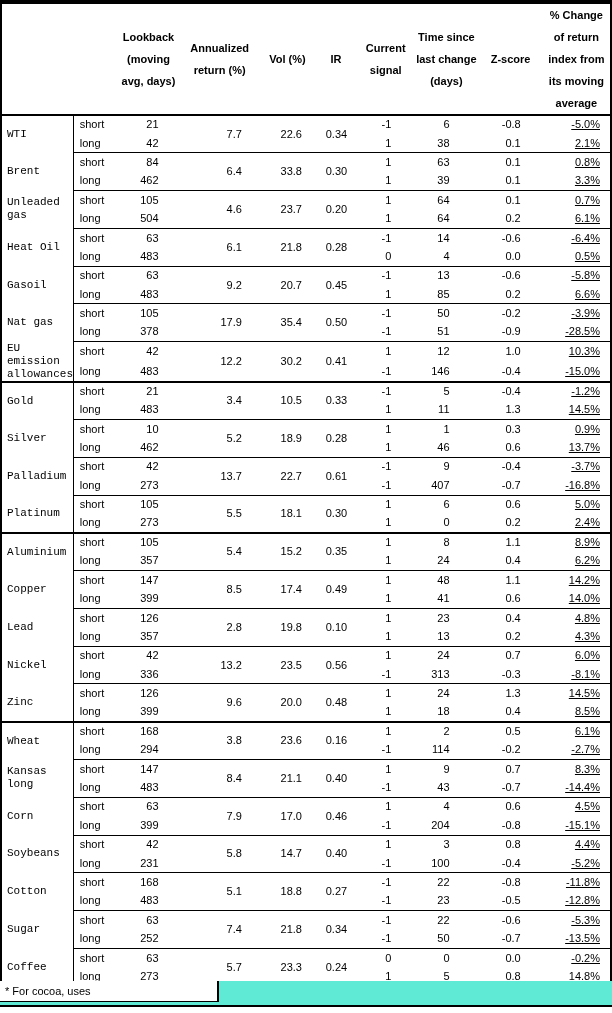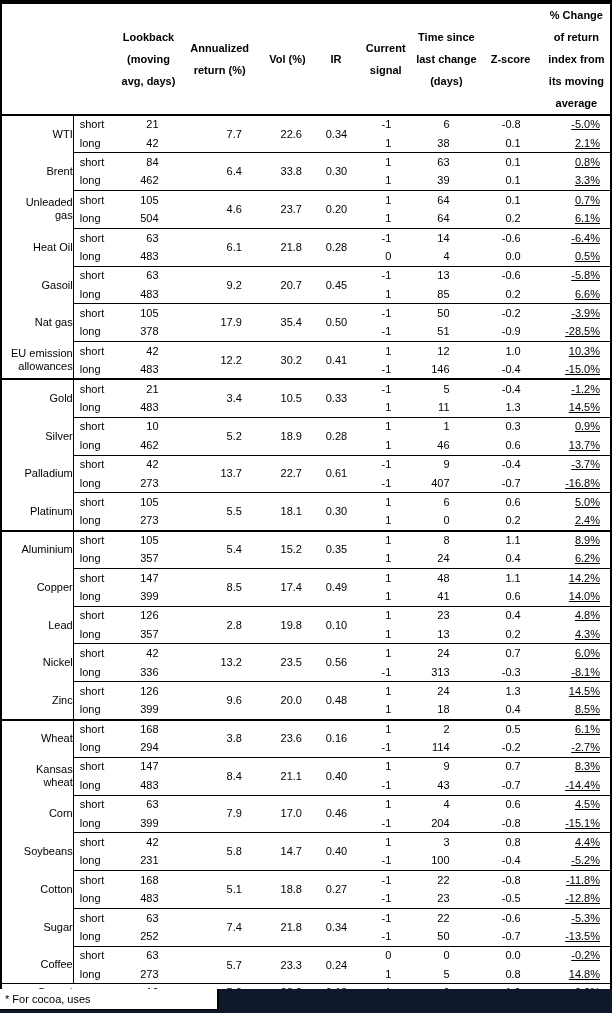--- a/index.html
+++ b/index.html
@@ -33,44 +33,45 @@
     border-bottom:2px solid #000;
   }
   tbody td {
     height:18.9px;
     line-height:13px;
     vertical-align:middle;
     overflow:hidden;
     white-space:nowrap;
   }
   td.name-cell {
-    text-align:right;
+    text-align:left;
     padding-left:5px;
     border-right:1px solid #000;
     white-space:normal;
+    font-family:Liberation Mono, monospace;
   }
   td.no-vline { border-right:none; }
   td.horizon { text-align:left; padding-left:6px; }
   td.num { text-align:right; }
   .c-look { padding-right:21px; }
   .c-ann  { padding-right:18px; }
   .c-vol  { padding-right:13px; }
   .c-ir   { padding-right:10px; }
   .c-sig  { padding-right:23px; }
   .c-time { padding-right:29px; }
   .c-z    { padding-right:22px; }
   .c-pct  { padding-right:10px;text-decoration:underline; }
   .rule        { border-bottom:1px solid #000; }
   .full-rule   { border-bottom:1px solid #000; }
   .sector-end  { border-bottom:2px solid #000; }
   .table-end   { border-bottom:3px solid #000; }
   .footer-bar {
-    position:absolute; left:0; right:0; bottom:0;
+    position:absolute; left:0; right:0; bottom:8px;
     height:24px;
-    background:#0f172a;
+    background:#5eead4;
     text-align:right;
   }
   .footnote-box {
     position:absolute; left:0; top:0;
     width:219px; height:21px;
     background:#ffffff;
     border-right:2px solid #000;
     border-bottom:1px solid #000;
     display:flex; align-items:center;
     padding-left:5px;
@@ -442,21 +443,21 @@
         </tr>
         <tr>
           <td class="horizon rule">long</td>
           <td class="num c-look rule">294</td>
           <td class="num c-sig rule">-1</td>
           <td class="num c-time rule">114</td>
           <td class="num c-z rule">-0.2</td>
           <td class="num c-pct rule">-2.7%</td>
         </tr>
         <tr>
-          <td class="name-cell" rowspan="2">Kansas wheat</td>
+          <td class="name-cell" rowspan="2">Kansas long</td>
           <td class="horizon">short</td>
           <td class="num c-look">147</td>
           <td class="num c-ann rule" rowspan="2">8.4</td>
           <td class="num c-vol rule" rowspan="2">21.1</td>
           <td class="num c-ir rule" rowspan="2">0.40</td>
           <td class="num c-sig">1</td>
           <td class="num c-time">9</td>
           <td class="num c-z">0.7</td>
           <td class="num c-pct">8.3%</td>
         </tr>

